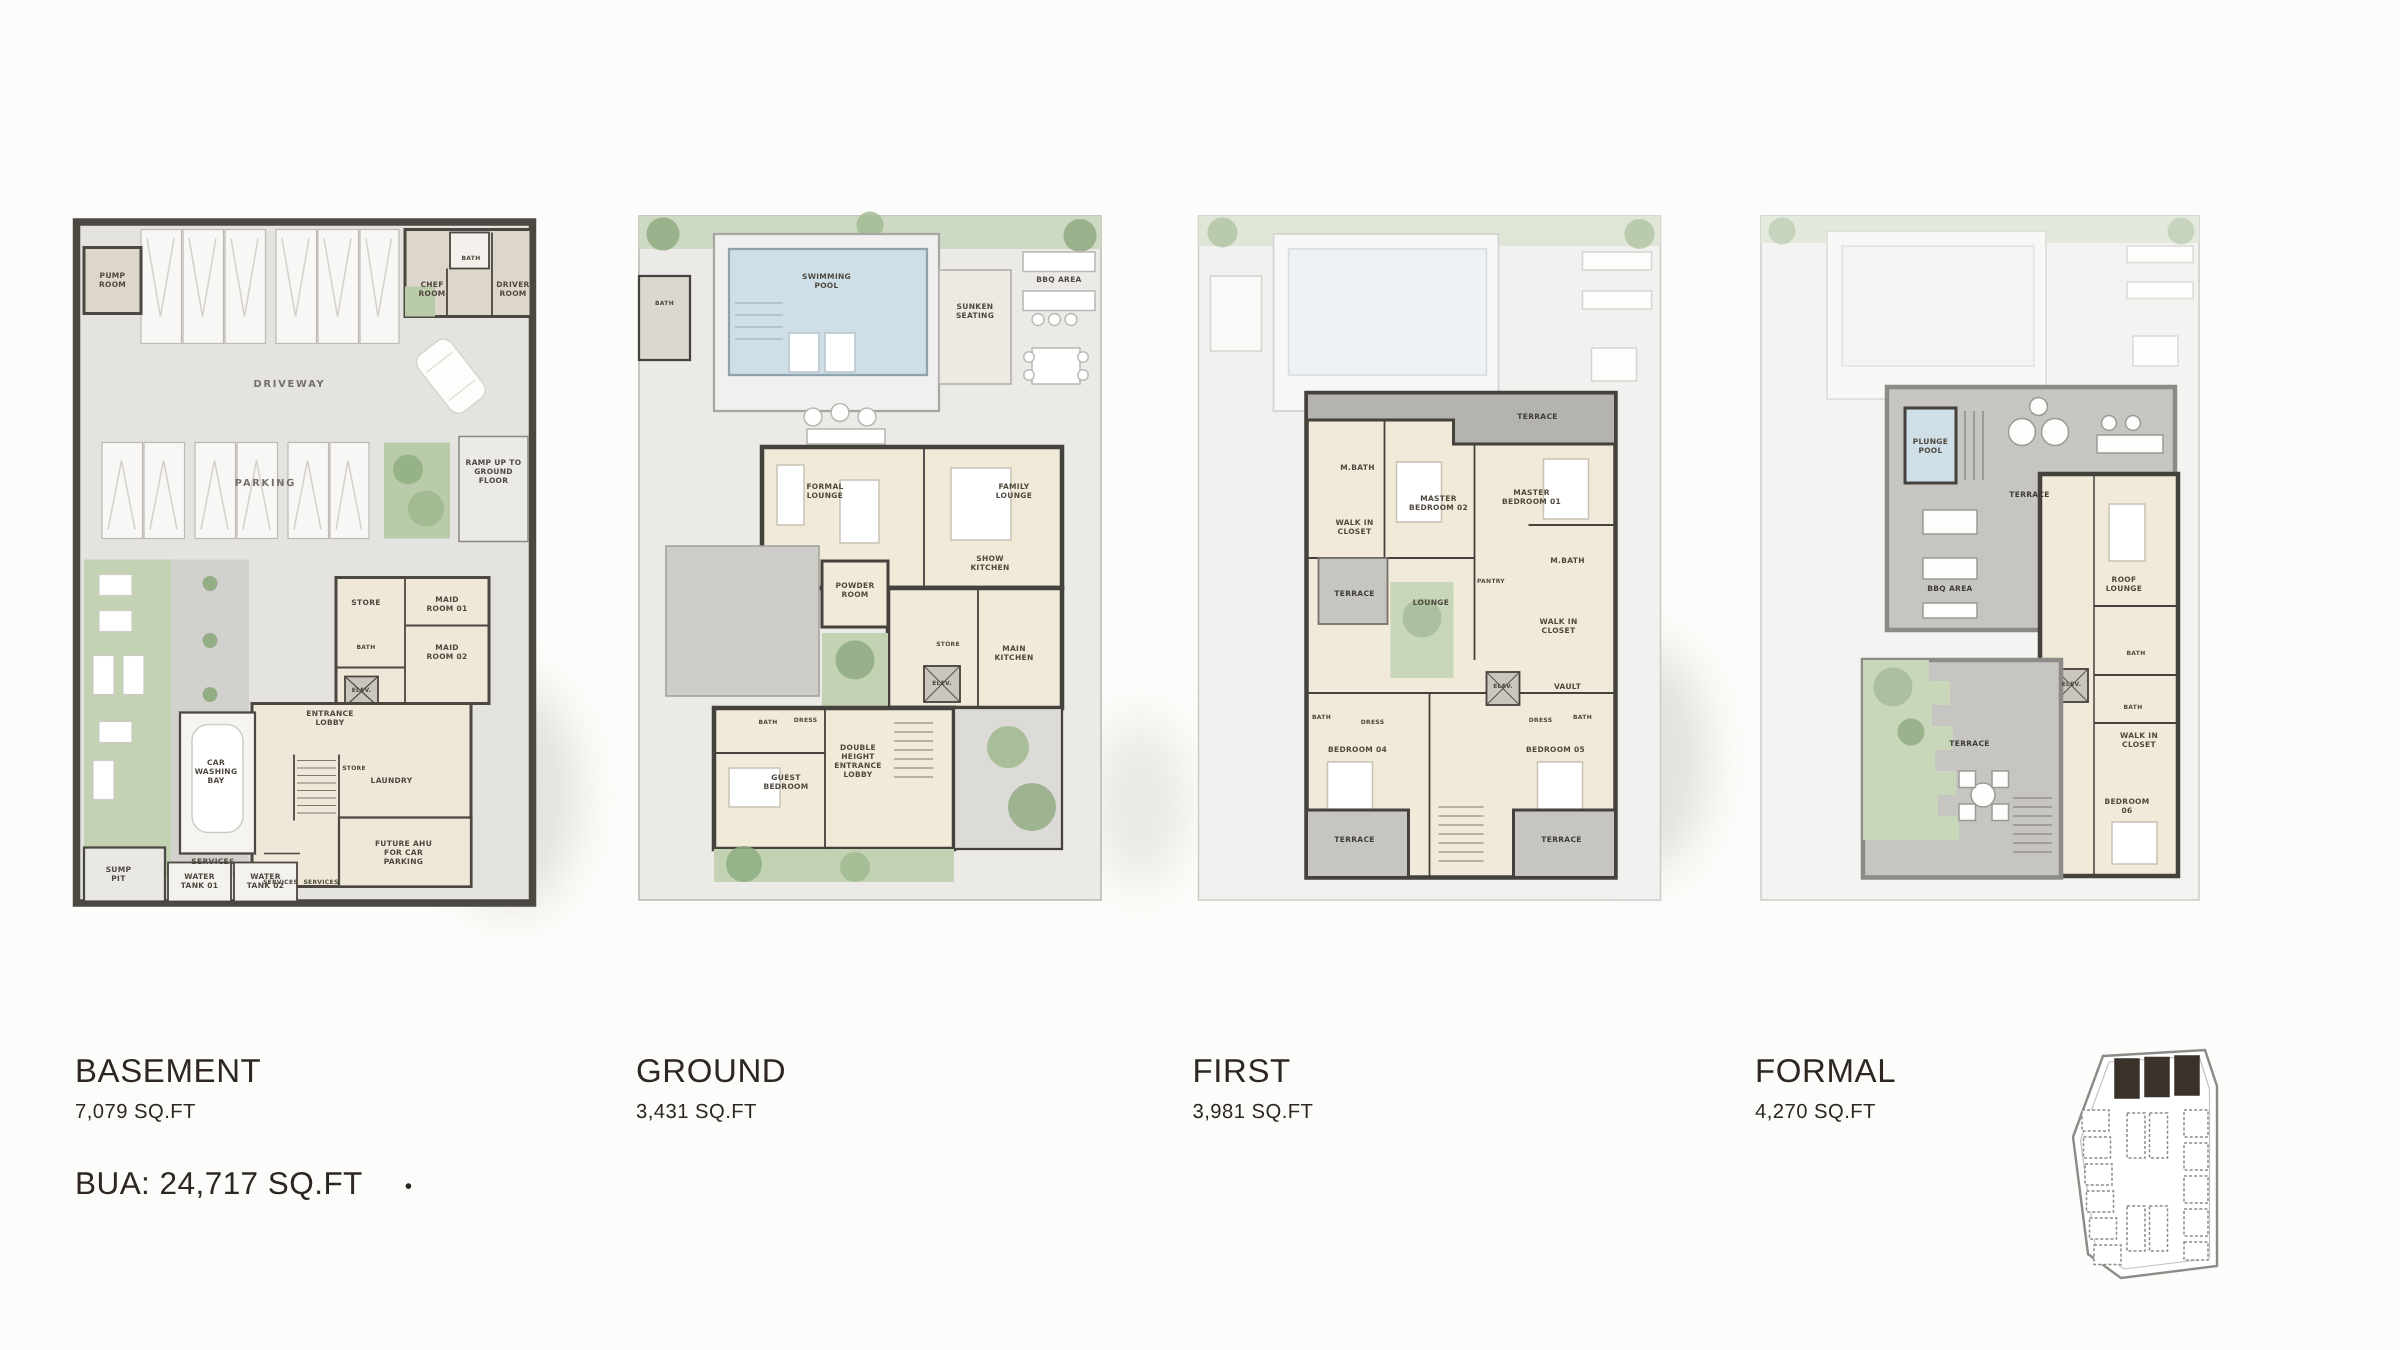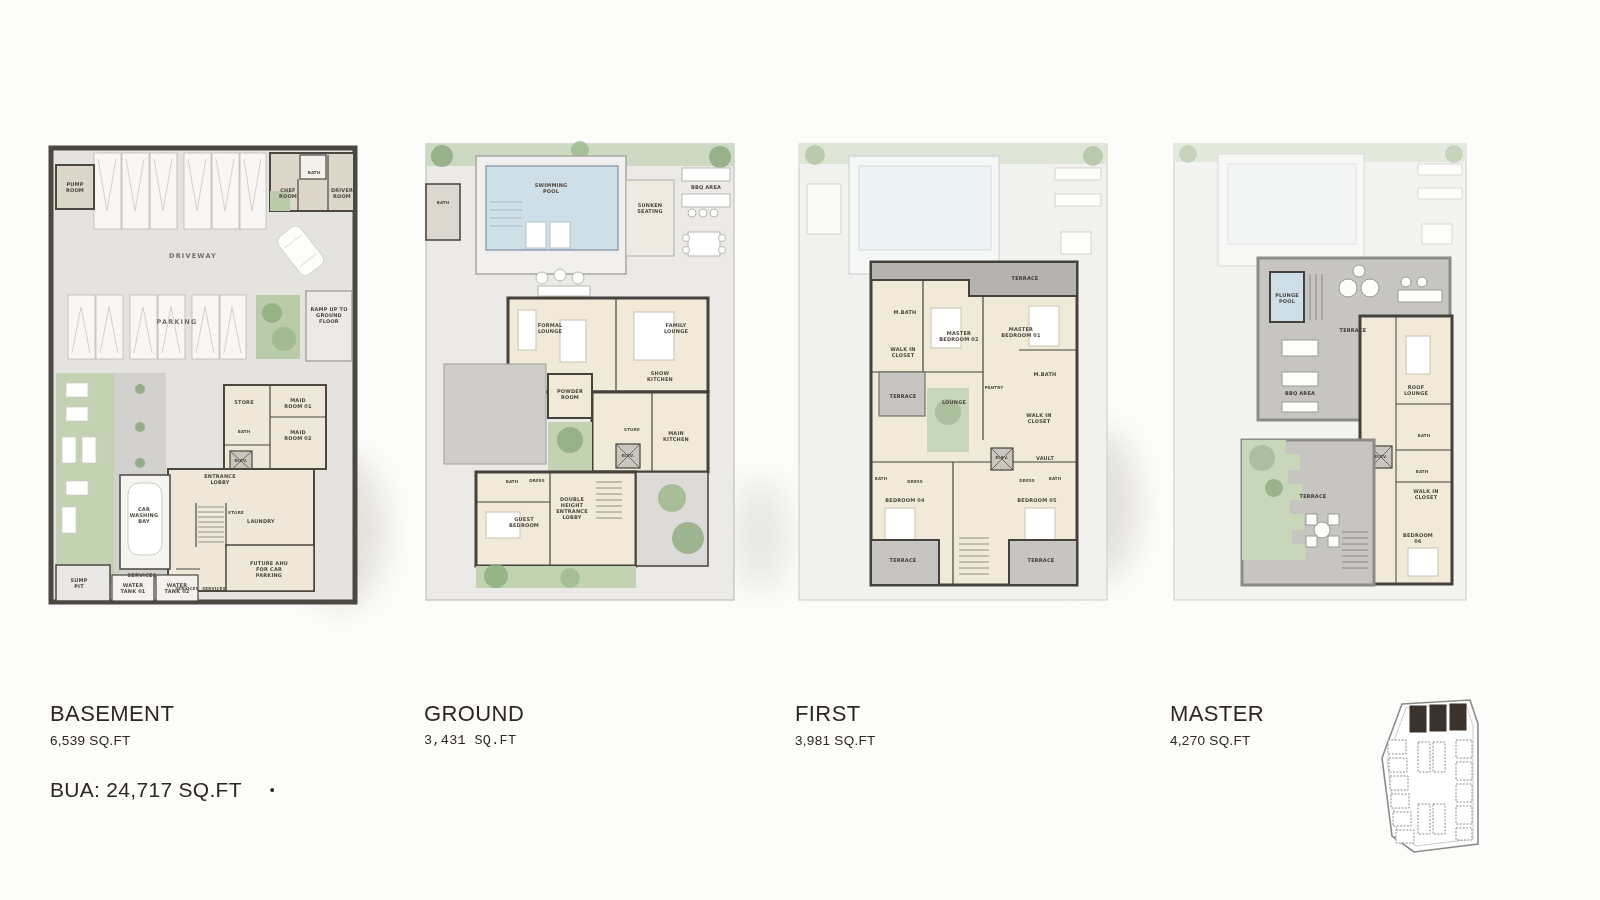--- a/index.html
+++ b/index.html
@@ -397,26 +397,26 @@
   <div class="p-lbl" style="left:246px;top:250px;width:30px;">ROOF LOUNGE</div>
   <div class="p-lbl tiny" style="left:254px;top:296px;">BATH</div>
   <div class="p-lbl tiny" style="left:211px;top:317px;">ELEV.</div>
   <div class="p-lbl tiny" style="left:252px;top:332px;">BATH</div>
   <div class="p-lbl" style="left:256px;top:354px;width:32px;">WALK IN CLOSET</div>
   <div class="p-lbl terr" style="left:143px;top:356px;width:32px;">TERRACE</div>
   <div class="p-lbl" style="left:248px;top:398px;width:36px;">BEDROOM 06</div>
 </div>
 
 <div class="floor-title" style="left:50px;top:701px;">BASEMENT</div>
-<div class="floor-area" style="left:50px;top:733px;">6,539 SQ.FT</div>
+<div class="floor-area" style="left:50px;top:733px;">7,079 SQ.FT</div>
 <div class="floor-title" style="left:424px;top:701px;">GROUND</div>
-<div class="floor-area" style="left:424px;top:733px;font-family:Liberation Mono, monospace;">3,431 SQ.FT</div>
+<div class="floor-area" style="left:424px;top:733px;">3,431 SQ.FT</div>
 <div class="floor-title" style="left:795px;top:701px;">FIRST</div>
 <div class="floor-area" style="left:795px;top:733px;">3,981 SQ.FT</div>
-<div class="floor-title" style="left:1170px;top:701px;">MASTER</div>
+<div class="floor-title" style="left:1170px;top:701px;">FORMAL</div>
 <div class="floor-area" style="left:1170px;top:733px;">4,270 SQ.FT</div>
 
 <div class="bua-line">
   <span>BUA: 24,717 SQ.FT</span>
   <span style="font-size:14px;">•</span>
 </div>
 
 <div class="plan" style="left:1372px;top:696px;width:112px;height:162px;">
   <svg width="112" height="162" viewBox="0 0 112 162">
     <path d="M30 8 L98 4 L106 28 L106 148 L42 156 L20 140 L10 62 Z" fill="#ffffff" stroke="#8b8b88" stroke-width="1.6"></path>

